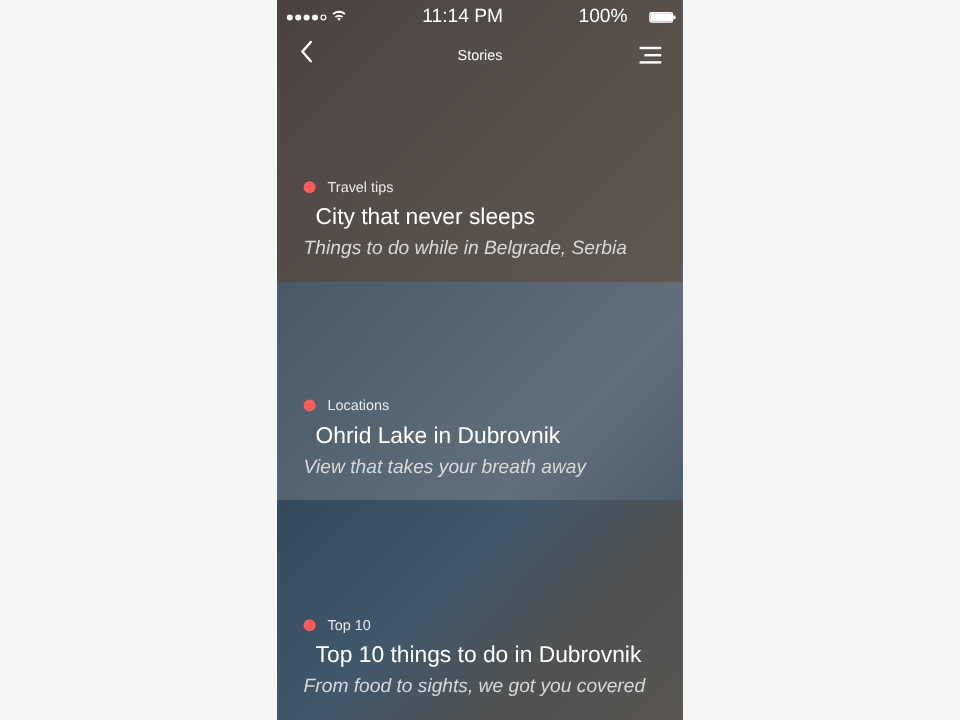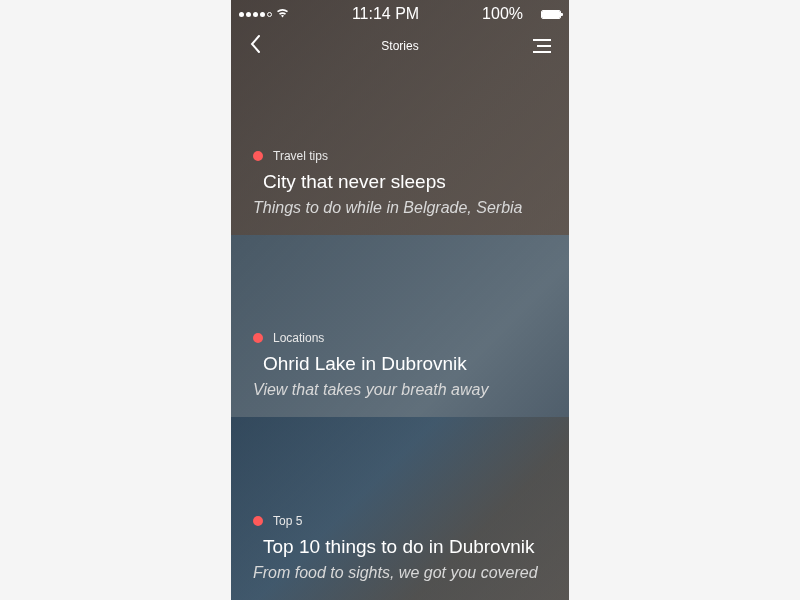--- a/index.html
+++ b/index.html
@@ -248,19 +248,19 @@
         <div class="category-dot"></div>
         <div class="category-label">Locations</div>
       </div>
       <div class="story-title">Ohrid Lake in Dubrovnik</div>
       <div class="story-subtitle">View that takes your breath away</div>
     </div>
 
     <div class="story-card">
       <div class="category-row">
         <div class="category-dot"></div>
-        <div class="category-label">Top 5</div>
+        <div class="category-label">Top 10</div>
       </div>
       <div class="story-title">Top 10 things to do in Dubrovnik</div>
       <div class="story-subtitle">From food to sights, we got you covered</div>
     </div>
   </div>
 </div>
 
 </body></html>

